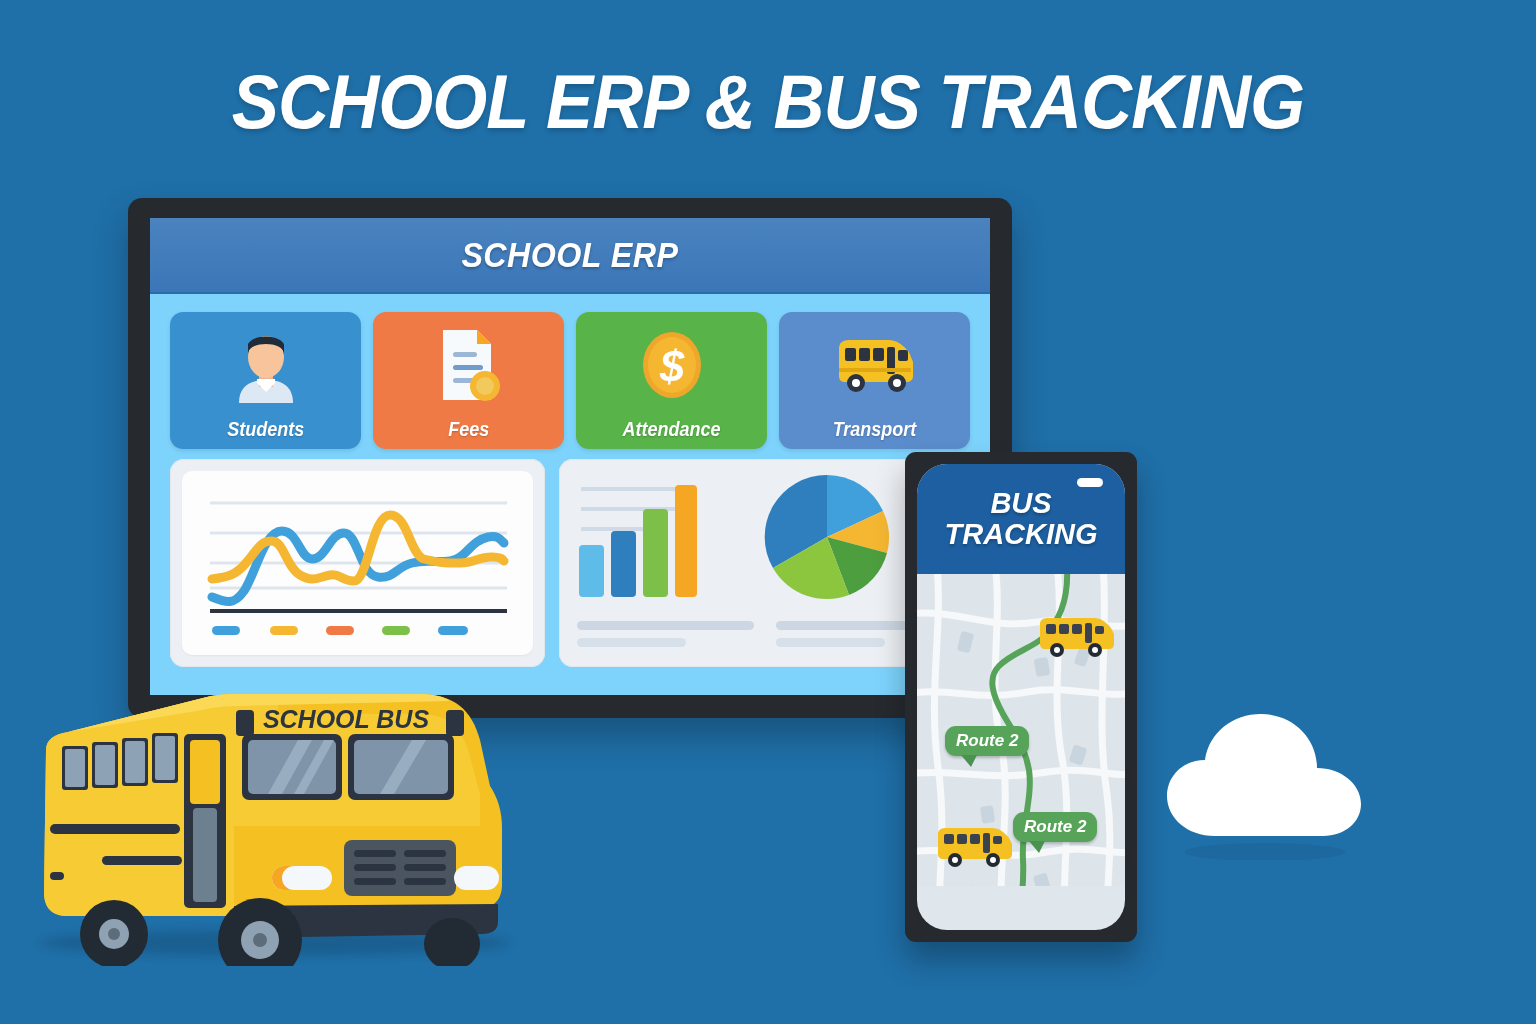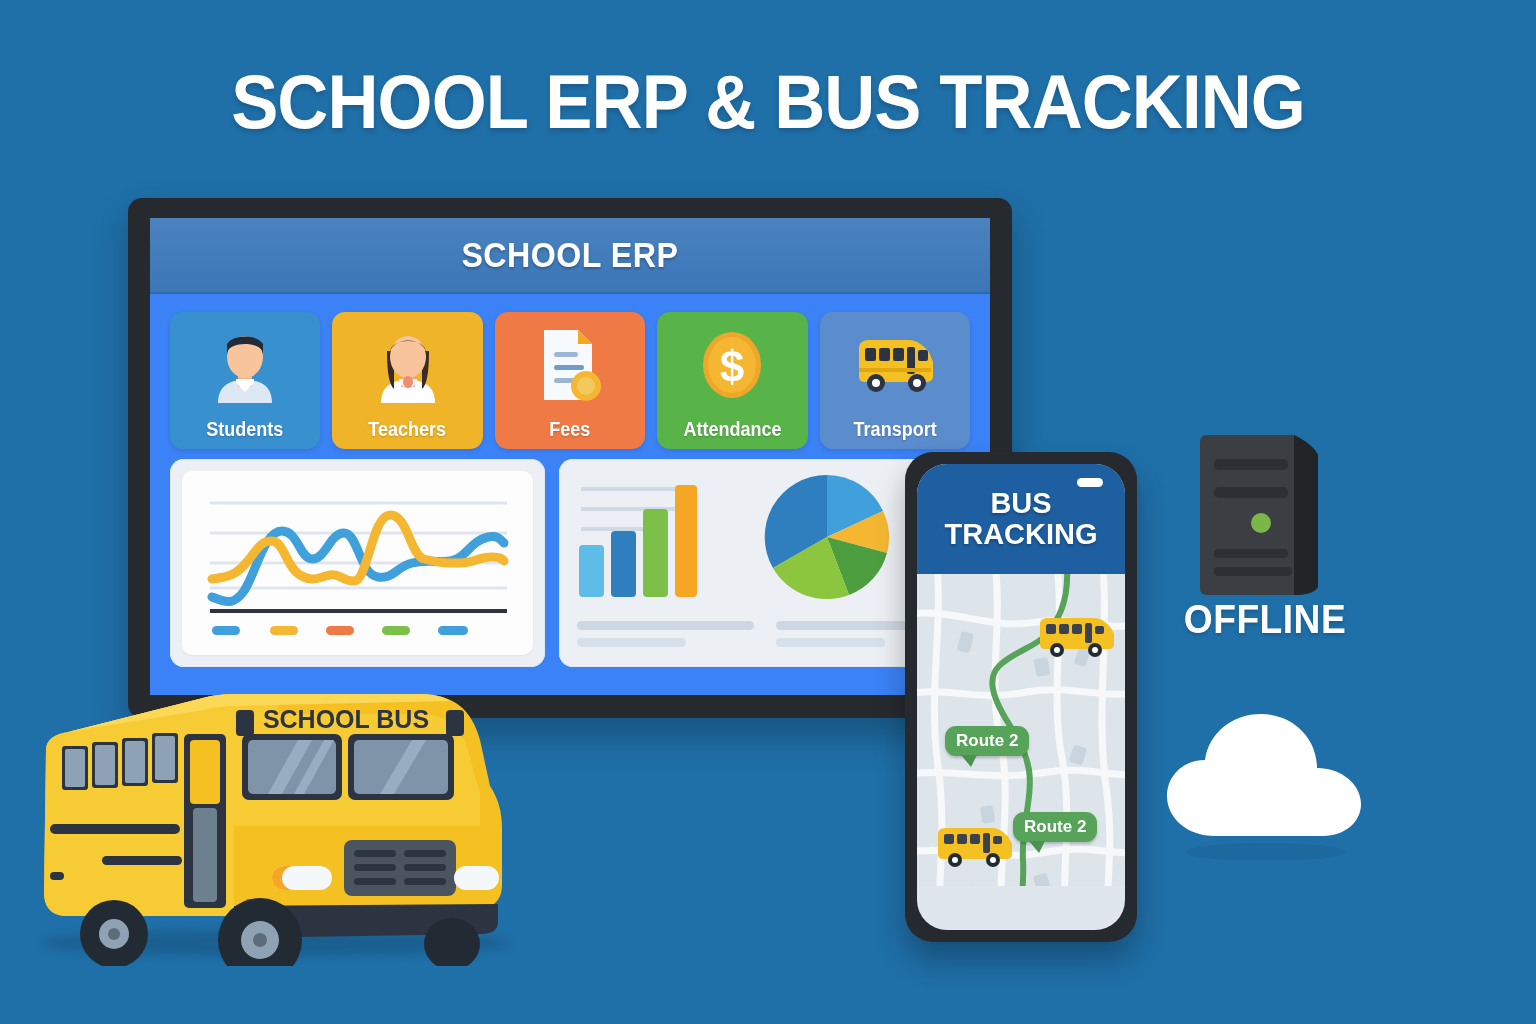--- a/index.html
+++ b/index.html
@@ -2,40 +2,40 @@
 <html><head>
 <meta charset="utf-8">
 <style>
   html,body{margin:0;padding:0;}
   body{
     width:1536px;height:1024px;overflow:hidden;
     background:#1f6fa8;
     font-family:"Liberation Sans", sans-serif;
     position:relative;
   }
-  .stage{position:absolute;inset:0;}
+  .stage{position:absolute;inset:0;font-style:italic;}
 
   
   #main-title{
     position:absolute;left:0;top:58px;width:1536px;text-align:center;
     color:#ffffff;font-weight:bold;font-size:76px;letter-spacing:-1px;
     transform:scaleX(.93);transform-origin:50% 50%;
     text-shadow:0 3px 5px rgba(0,0,0,.18);
     white-space:nowrap;
   }
 
   
   #monitor{position:absolute;left:128px;top:198px;width:884px;height:520px;}
   #monitor-bezel{
     position:absolute;inset:0;background:#26292e;border-radius:14px;
     box-shadow:0 18px 34px rgba(0,0,0,.25);
   }
   #monitor-screen{
     position:absolute;left:22px;top:20px;width:840px;height:477px;
-    background:#3b82f6;overflow:hidden;
+    background:#7dd3fc;overflow:hidden;
   }
   #monitor-header{
     height:74px;background:linear-gradient(180deg,#4a83be 0%,#3b76b8 100%);
     border-bottom:2px solid #2f6aa8;
     display:flex;align-items:center;justify-content:center;
   }
   #monitor-header-title{
     color:#fff;font-weight:bold;font-size:35px;letter-spacing:.5px;
     transform:scaleX(.92);text-shadow:0 2px 3px rgba(0,0,0,.25);
   }
@@ -82,21 +82,21 @@
   }
   #bars-card{width:411px;height:208px;display:flex;flex-direction:column;}
   #bars-row{flex:1;display:flex;gap:10px;align-items:stretch;}
   .placeholder-lines{padding:6px 6px 0 6px;}
   .ph{height:9px;border-radius:5px;background:#ccd7e3;margin-bottom:8px;}
   .ph.short{width:62%;background:#d6e0ea;}
 
   
   #phone{
     position:absolute;left:905px;top:452px;width:232px;height:490px;
-    background:#26292e;border-radius:28px;
+    background:#26292e;border-radius:11px;
     box-shadow:0 18px 30px rgba(0,0,0,.28);
   }
   #phone-screen{
     position:absolute;left:12px;top:12px;width:208px;height:466px;
     border-radius:30px;overflow:hidden;background:#dfe6ec;
   }
   #phone-header{
     height:110px;background:#1d5fa0;position:relative;
     display:flex;flex-direction:column;align-items:center;justify-content:center;
   }
@@ -166,35 +166,20 @@
               <path d="M30,48 h14 v12 h-14 z" fill="#f2b28c"></path>
               <ellipse cx="37" cy="30" rx="18" ry="21" fill="#f7c49c"></ellipse>
               <path d="M19,28 C19,10 55,10 55,28 L55,20 C55,6 19,6 19,20 Z" fill="#222c38"></path>
               <path d="M19,26 C21,14 53,14 55,26 L55,17 C49,8 25,8 19,17 Z" fill="#222c38"></path>
               <path d="M28,56 l9,9 9,-9 v-4 h-18 z" fill="#ffffff"></path>
             </svg>
           </div>
           <div class="tile-label">Students</div>
         </div>
 
-        <div class="tile" style="background:#f0b429">
-          <div class="tile-icon">
-            <svg width="74" height="76" viewBox="0 0 74 76">
-              <path d="M10,76 C10,60 20,53 37,53 C54,53 64,60 64,76 Z" fill="#ffffff"></path>
-              <path d="M30,48 h14 v12 h-14 z" fill="#f0a584"></path>
-              <path d="M16,24 C16,44 18,58 23,62 L23,24 Z" fill="#3a2b26"></path>
-              <path d="M58,24 C58,44 56,58 51,62 L51,24 Z" fill="#3a2b26"></path>
-              <ellipse cx="37" cy="30" rx="18" ry="21" fill="#f7c49c"></ellipse>
-              <path d="M18,30 C18,8 56,8 56,30 C56,20 50,14 37,14 C24,14 18,20 18,30 Z" fill="#3a2b26"></path>
-              <path d="M28,56 l9,8 9,-8 v-4 h-18 z" fill="#f2f6fa"></path>
-              <ellipse cx="37" cy="55" rx="5" ry="6" fill="#ef8d6d"></ellipse>
-            </svg>
-          </div>
-          <div class="tile-label">Teachers</div>
-        </div>
 
         <div class="tile" style="background:#ef7a45">
           <div class="tile-icon">
             <svg width="68" height="78" viewBox="0 0 68 78">
               <path d="M8,4 h34 l14,14 v56 h-48 z" fill="#f7fafd"></path>
               <path d="M42,4 l14,14 h-14 z" fill="#f5a623"></path>
               <rect x="18" y="26" width="24" height="5" rx="2.5" fill="#9bb7d4"></rect>
               <rect x="18" y="39" width="30" height="5" rx="2.5" fill="#6f9ccb"></rect>
               <rect x="18" y="52" width="22" height="5" rx="2.5" fill="#9bb7d4"></rect>
               <circle cx="50" cy="60" r="15" fill="#f5b731"></circle>
@@ -363,34 +348,20 @@
           <circle cx="60" cy="36" r="7" fill="#222a33"></circle>
             <circle cx="60" cy="36" r="3" fill="#fff"></circle>
         </svg>
 
         <div class="route-chip" style="left:96px;top:238px">Route 2</div>
       </div>
     </div>
   </div>
 
 
-  <div class="side-item" id="server-item">
-    <div class="icon-wrap">
-      <svg width="150" height="172" viewBox="0 0 150 172">
-        <path d="M18,10 h86 c12,6 20,12 24,20 v132 c-4,6 -12,8 -24,8 h-86 c-6,0 -8,-2 -8,-8 v-144 c0,-5 2,-8 8,-8 z" fill="#3b3f44"></path>
-        <path d="M104,10 c12,6 20,12 24,20 v132 c-4,6 -12,8 -24,8 z" fill="#222528"></path>
-        <rect x="24" y="34" width="74" height="11" rx="5" fill="#2c3035"></rect>
-        <rect x="24" y="62" width="74" height="11" rx="5" fill="#2c3035"></rect>
-        <rect x="24" y="124" width="74" height="9" rx="4" fill="#2c3035"></rect>
-        <rect x="24" y="142" width="78" height="9" rx="4" fill="#2c3035"></rect>
-        <circle cx="71" cy="98" r="10" fill="#7ab648"></circle>
-      </svg>
-    </div>
-    <div class="side-label">OFFLINE</div>
-  </div>
 
   <div class="side-item" id="cloud-down-item">
     <div class="icon-wrap">
       <svg width="216" height="160" viewBox="0 0 216 160">
         <path d="M58,136 C30,136 10,118 10,96 C10,76 26,60 48,60 C52,32 76,14 104,14
                  C136,14 160,38 160,68 C184,68 204,84 204,104 C204,122 188,136 166,136 Z" fill="#ffffff"></path>
         <path d="M88,46 h32 v44 h26 l-42,44 l-42,-44 h26 z" fill="#ffffff"></path>
         <ellipse cx="108" cy="152" rx="80" ry="9" fill="#1a5f92" opacity=".45"></ellipse>
       </svg>
     </div>

